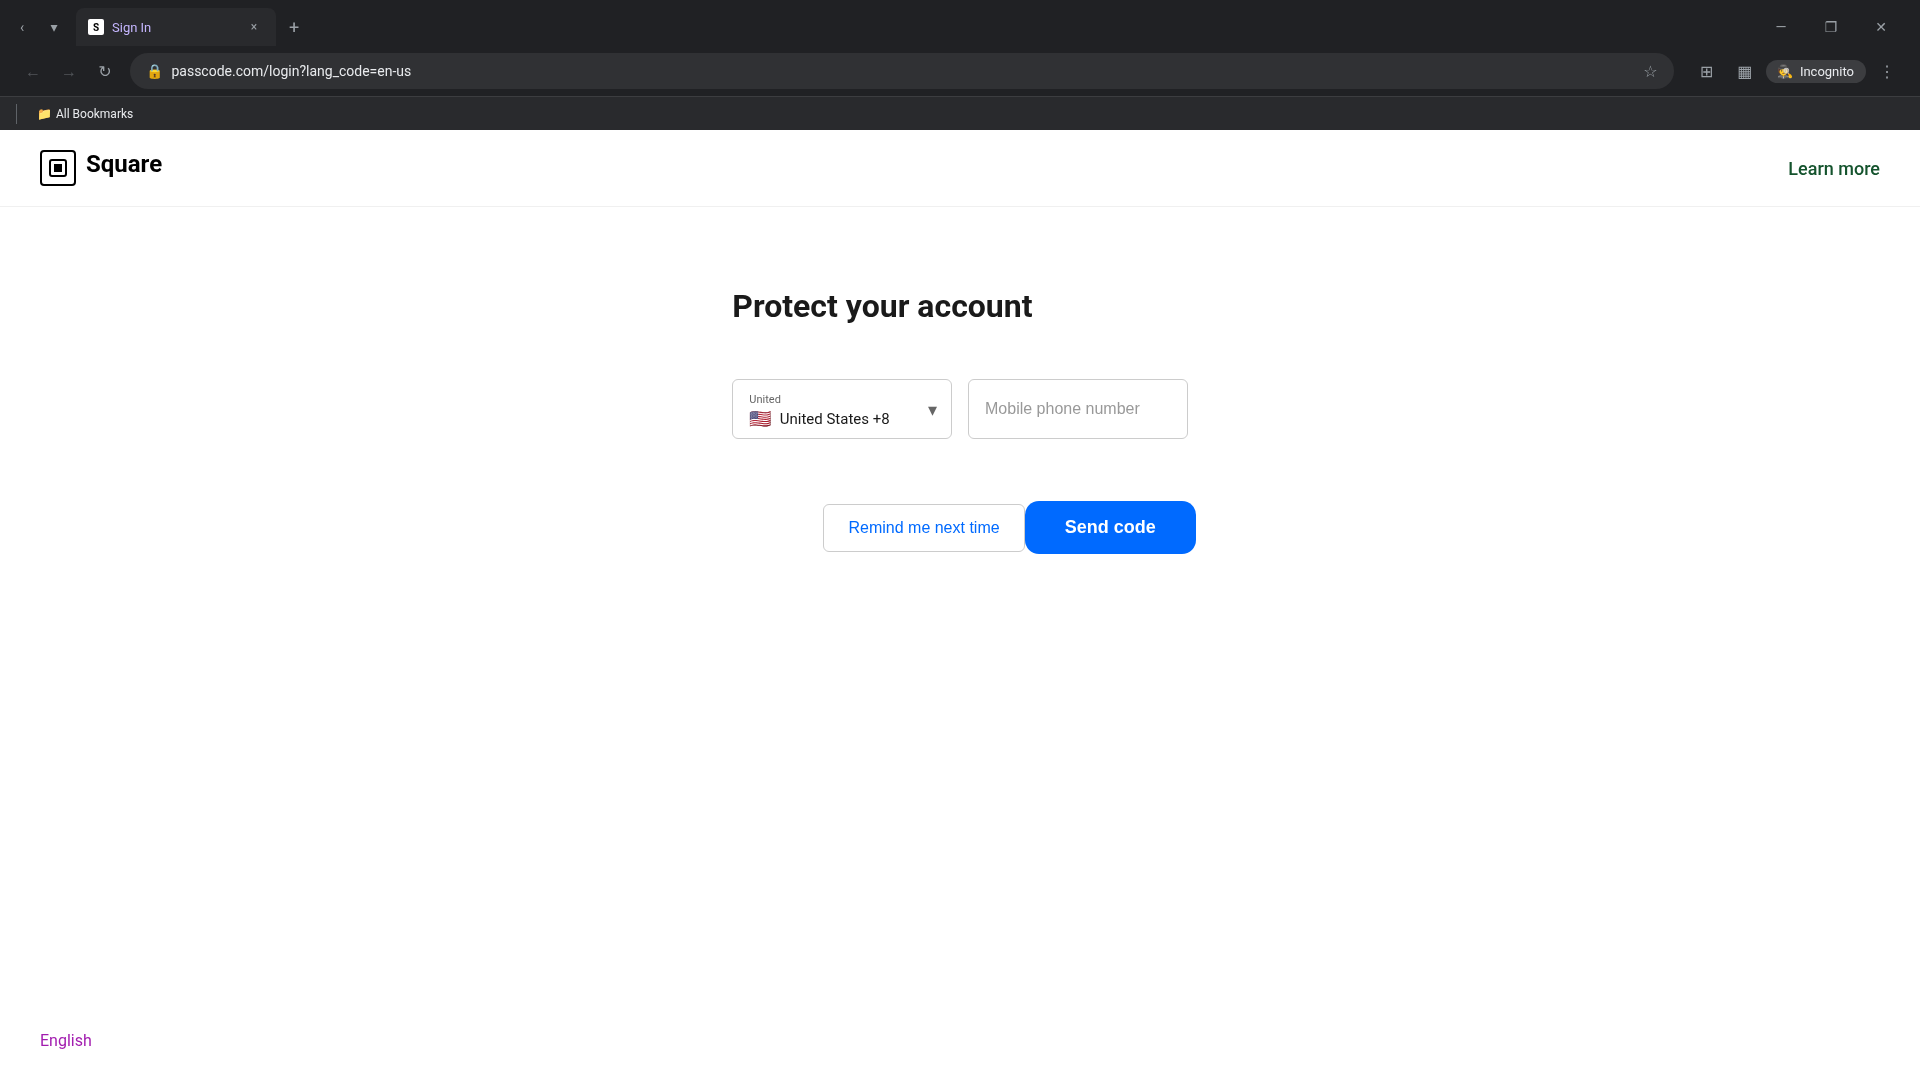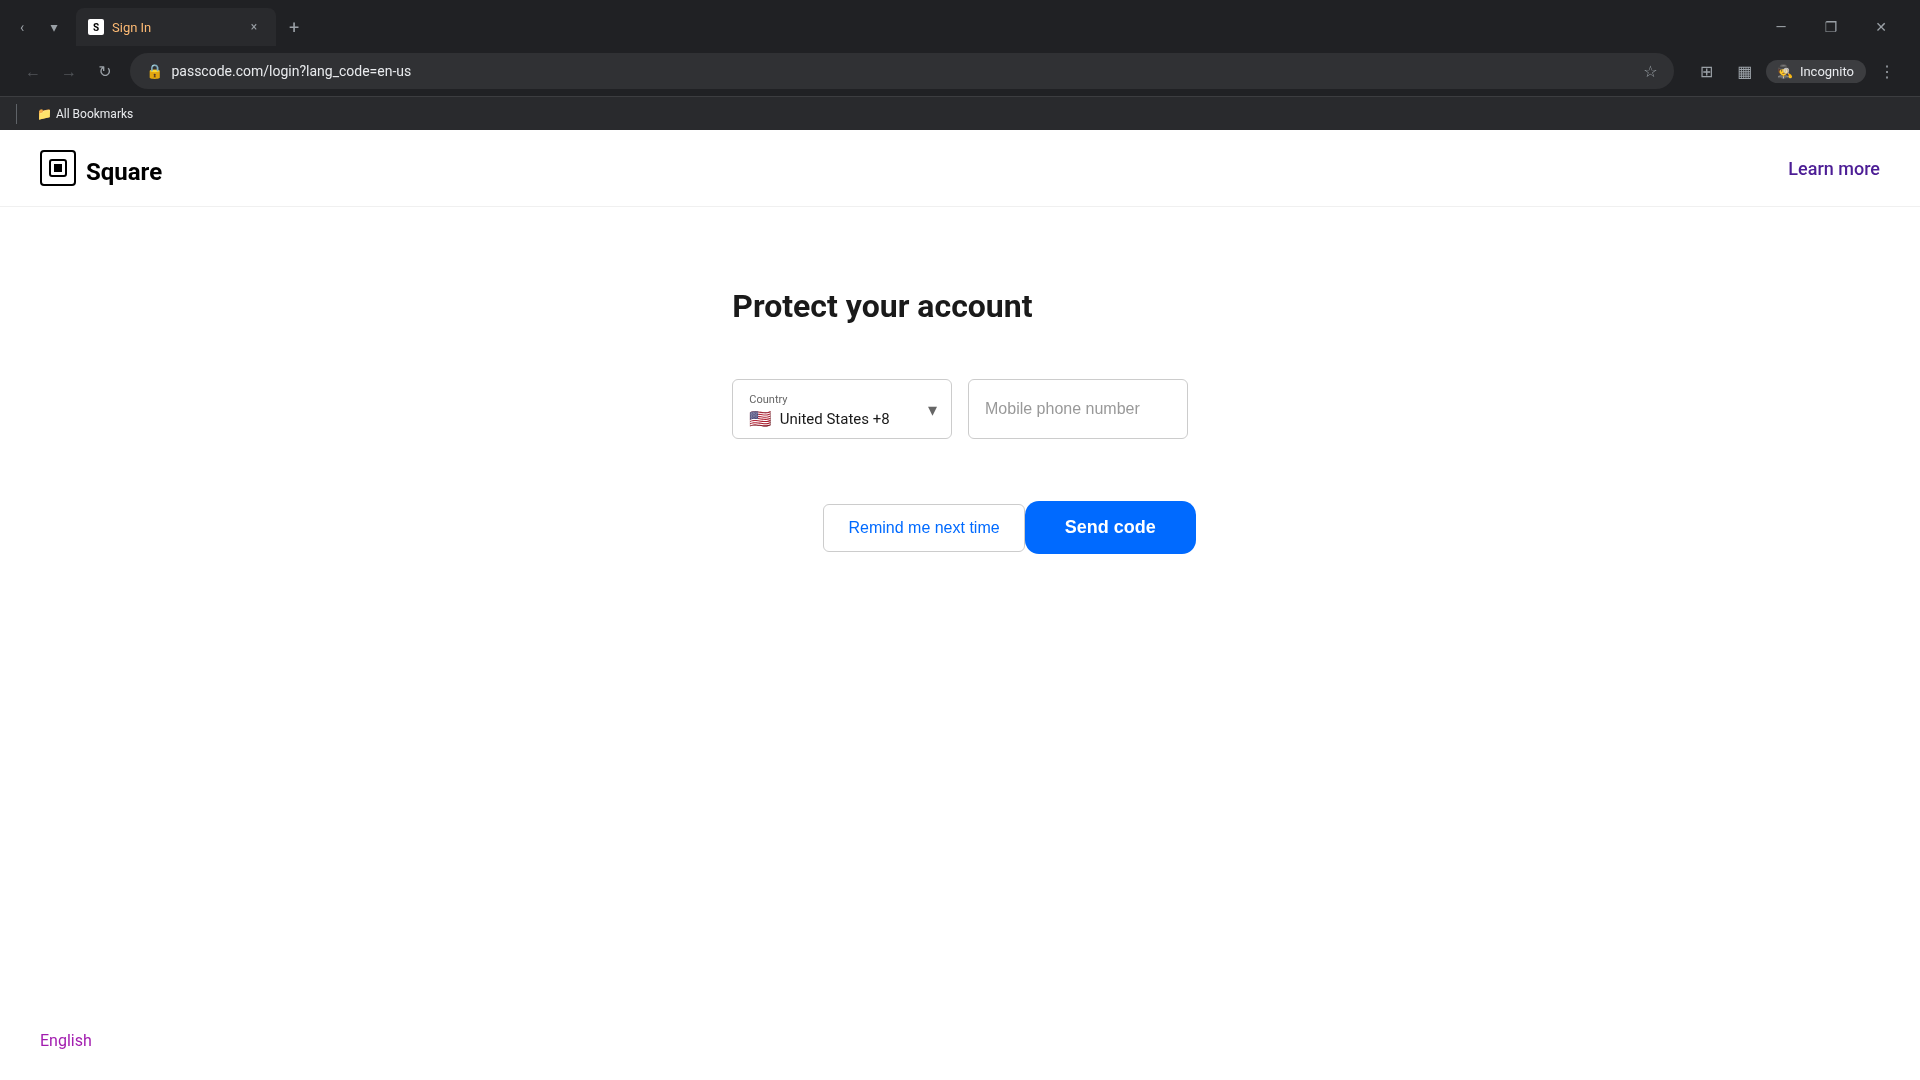--- a/index.html
+++ b/index.html
@@ -82,21 +82,21 @@
       font-weight: bold;
       color: #000;
     }
 
     .tab-title {
       flex: 1;
       overflow: hidden;
       text-overflow: ellipsis;
       white-space: nowrap;
       font-size: 13px;
-      color: #fdba74;
+      color: #c4b5fd;
     }
 
     .tab-close {
       width: 20px;
       height: 20px;
       border-radius: 50%;
       display: flex;
       align-items: center;
       justify-content: center;
       cursor: pointer;
@@ -246,21 +246,21 @@
     .page-header {
       display: flex;
       align-items: center;
       justify-content: space-between;
       padding: 20px 40px;
       border-bottom: 1px solid #f0f0f0;
     }
 
     .logo {
       display: flex;
-      align-items: flex-end;
+      align-items: flex-start;
       gap: 10px;
       text-decoration: none;
     }
 
     .logo-icon {
       width: 36px;
       height: 36px;
       border: 2px solid #000;
       border-radius: 4px;
       display: flex;
@@ -270,21 +270,21 @@
       font-weight: bold;
     }
 
     .logo-text {
       font-size: 24px;
       font-weight: 700;
       color: #000;
     }
 
     .learn-more-link {
-      color: #4c1d95;
+      color: #14532d;
       font-size: 18px;
       text-decoration: none;
       cursor: pointer;
       font-weight: 500;
     }
 
     
     .main-content {
       display: flex;
       flex-direction: column;
@@ -522,21 +522,21 @@
   </div>
 
   <div style="display:flex; justify-content:flex-start; padding: 0 40px;">
     <div class="main-content">
       <h1 class="protect-title">Protect your account</h1>
 
       <div class="form-row">
 
         <div class="country-select-wrapper">
           <div class="country-select-box">
-            <div class="label">Country</div>
+            <div class="label">United</div>
             <div class="value">
               <span class="flag-emoji">🇺🇸</span>
               <span>United States +8</span>
             </div>
             <div class="chevron-down">▾</div>
           </div>
         </div>
 
         <div class="phone-input-wrapper">
           <input class="phone-input" type="tel" placeholder="Mobile phone number" style="">

